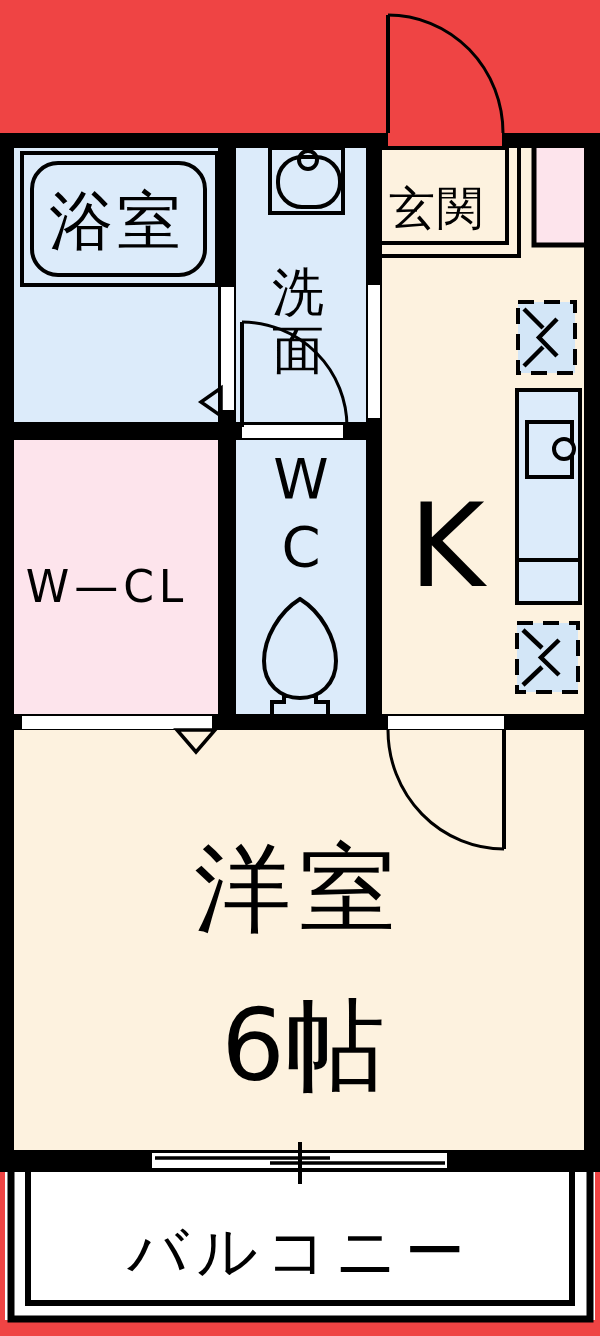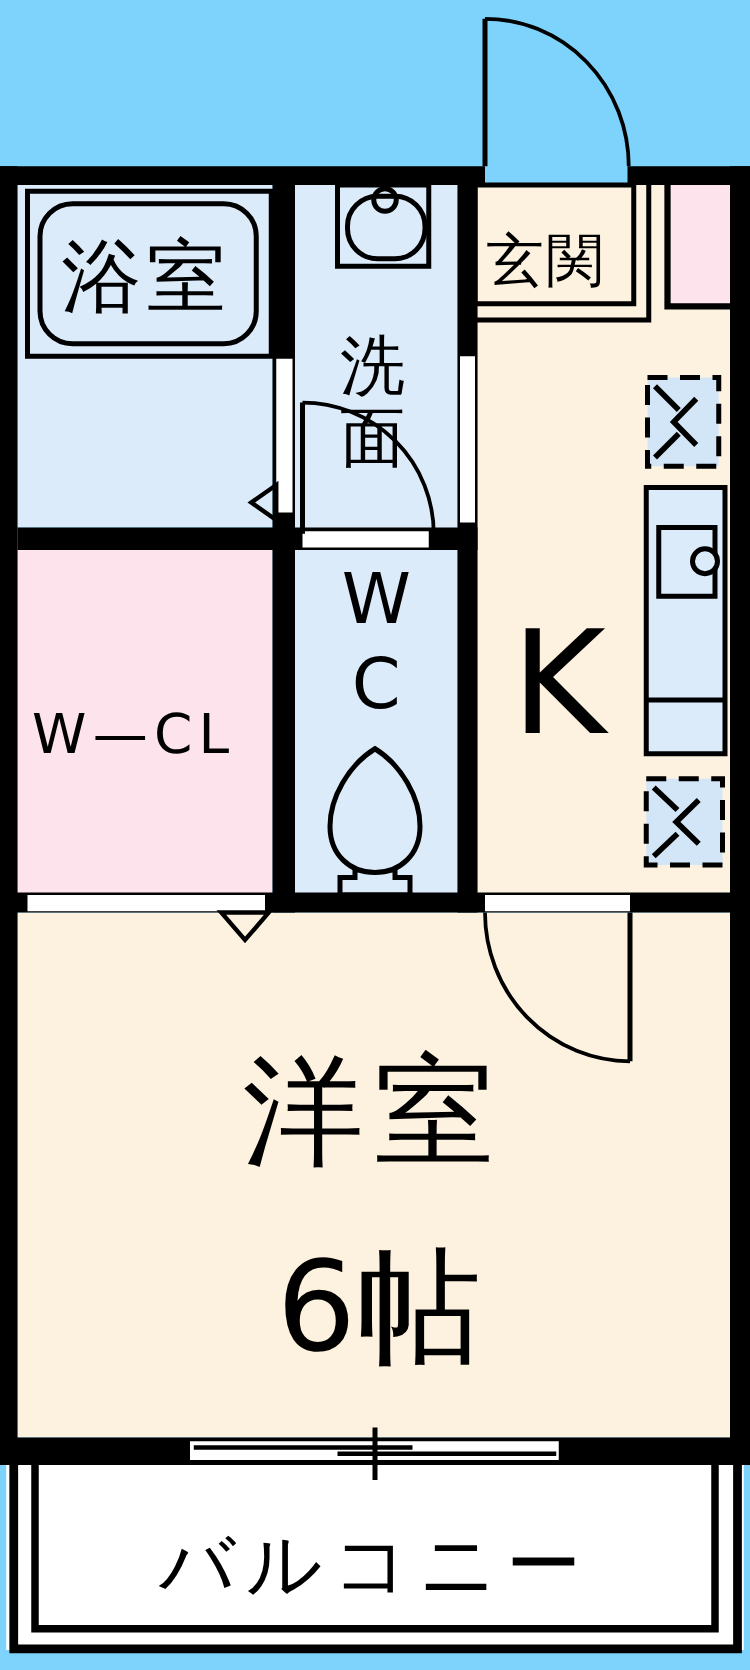--- a/index.html
+++ b/index.html
@@ -1,16 +1,16 @@
 <!DOCTYPE html>
 <html style="--room-blue: #dcebfa; --room-cream: #fdf2df; --room-pink: #fde4ec; --fixture-blue: #d3e6f7; --wall-black: #000000; --background: #ffffff;"><head>
 <meta charset="utf-8">
 <style>
   html,body{margin:0;padding:0;background:#fff;}
-  .stage{position:relative;width:600px;height:1336px;background:#7dd3fc;overflow:hidden;}
+  .stage{position:relative;width:600px;height:1336px;background:#ef4444;overflow:hidden;}
   svg{position:absolute;left:0;top:0;}
   .wall{fill:var(--wall-black,#000);}
   .opening{fill:#ffffff;}
   .fill-blue{fill:var(--room-blue,#dcebfa);}
   .fill-cream{fill:var(--room-cream,#fdf2df);}
   .fill-pink{fill:var(--room-pink,#fde4ec);}
   .fill-white{fill:#ffffff;}
   .ln{stroke:var(--wall-black,#000);fill:none;}
   .fixture-blue{fill:var(--fixture-blue,#d3e6f7);stroke:var(--wall-black,#000);}
   .label{fill:#000;font-family:"DejaVu Sans","Liberation Sans",sans-serif;}

